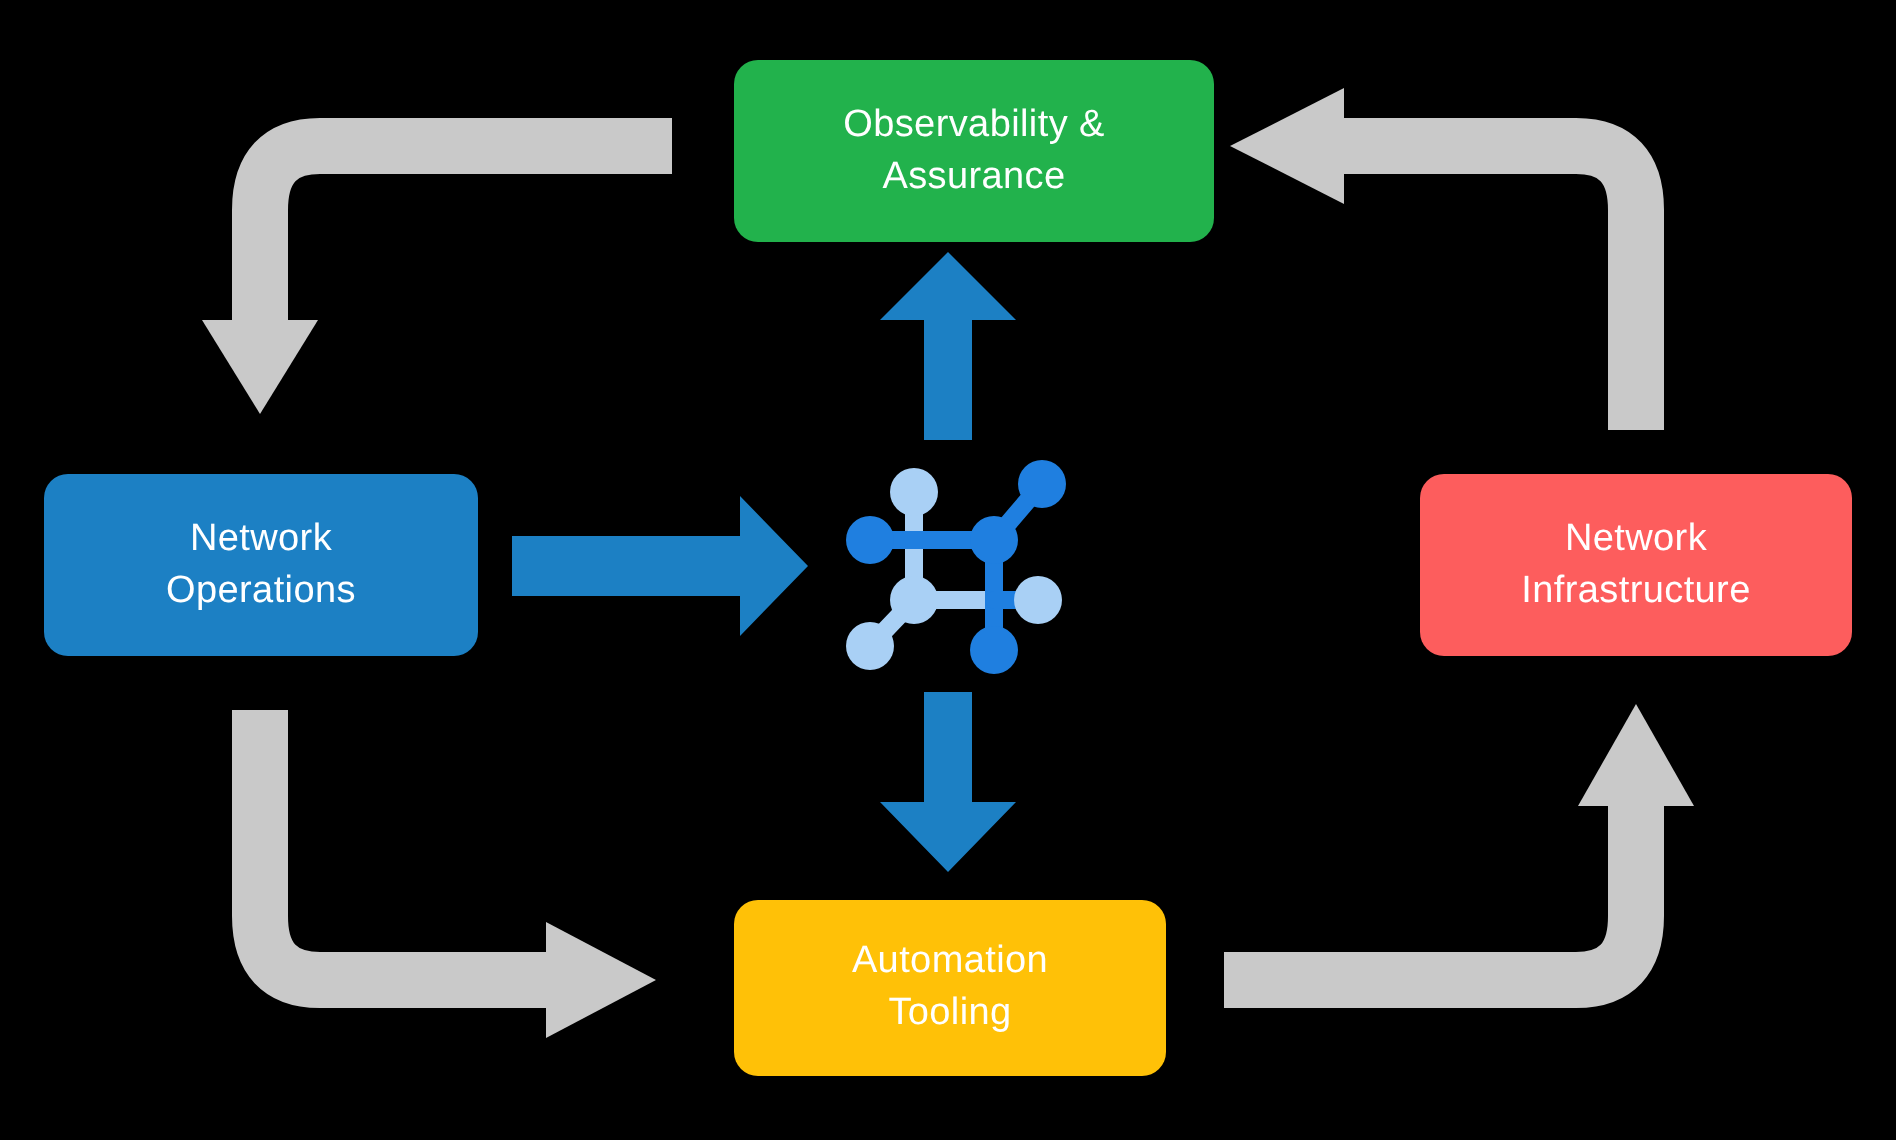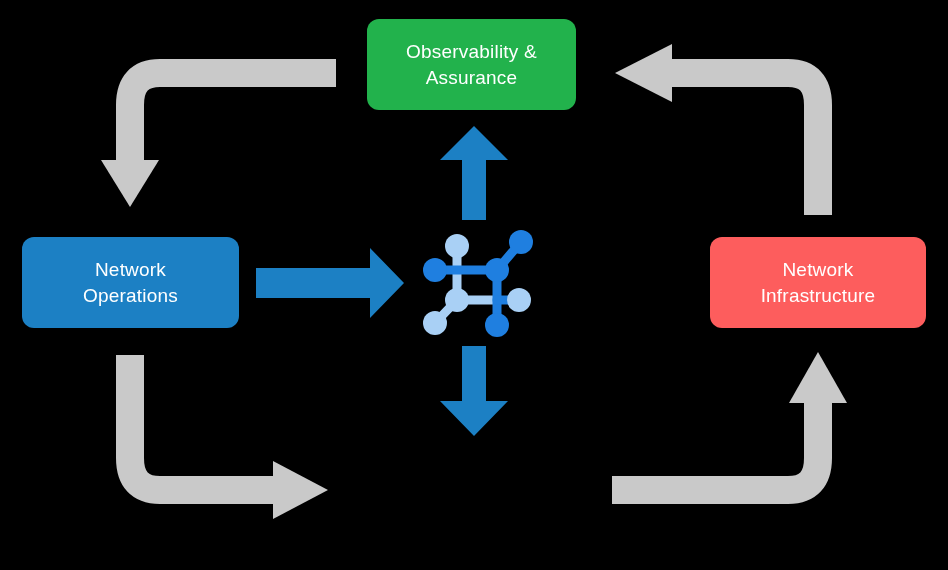--- a/index.html
+++ b/index.html
@@ -27,21 +27,21 @@
     line-height: 1.35;
     font-weight: 400;
     letter-spacing: 0.2px;
     box-sizing: border-box;
     padding: 6px 12px;
     user-select: none;
   }
   .node-label { white-space: pre-line; }
 
   #box-observability {
-    left: 367px; top: 19px; width: 209px; height: 91px;
+    left: 367px; top: 30px; width: 240px; height: 91px;
     background: #22b24c;
   }
   #box-operations {
     left: 22px; top: 237px; width: 217px; height: 91px;
     background: #1c80c4;
   }
   #box-infrastructure {
     left: 710px; top: 237px; width: 216px; height: 91px;
     background: #fd5d5d;
   }
@@ -144,14 +144,18 @@
   <div class="node-box" id="box-operations">
     <span class="node-label">Network
 Operations</span>
   </div>
 
   <div class="node-box" id="box-infrastructure">
     <span class="node-label">Network
 Infrastructure</span>
   </div>
 
+  <div class="node-box" id="box-automation">
+    <span class="node-label">Automation
+Tooling</span>
+  </div>
 
 </div>
 
 </body></html>

